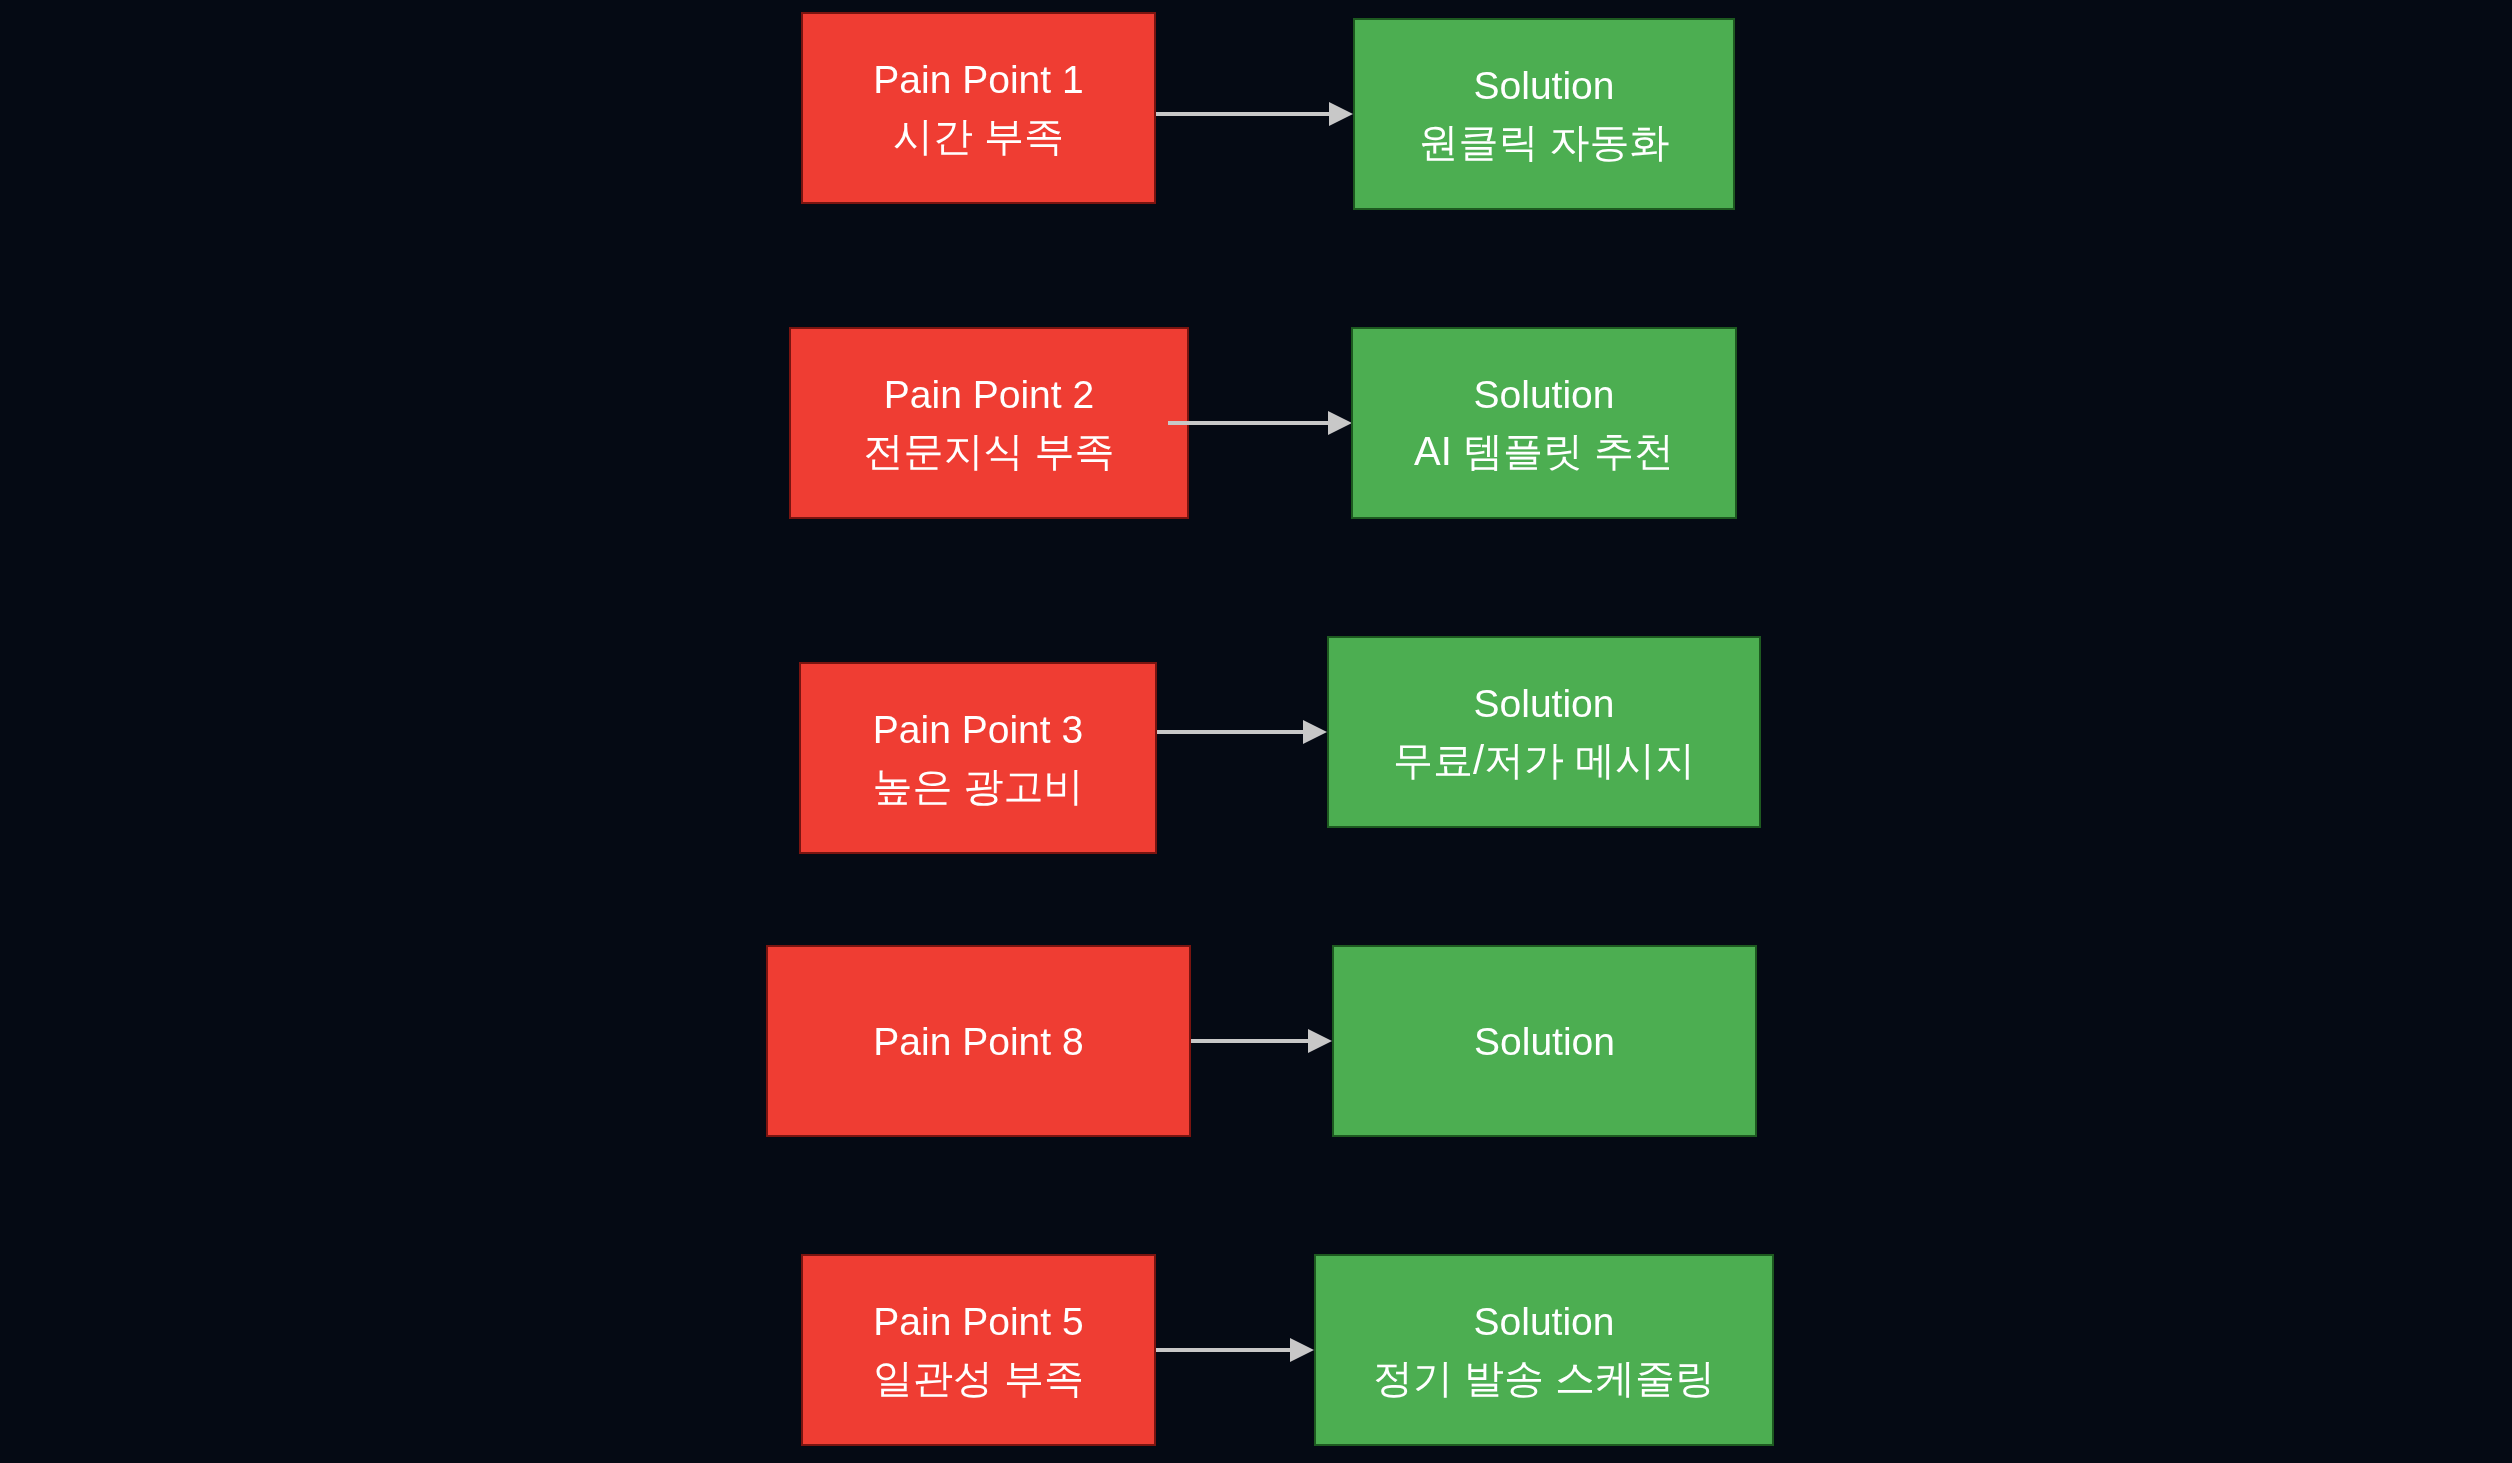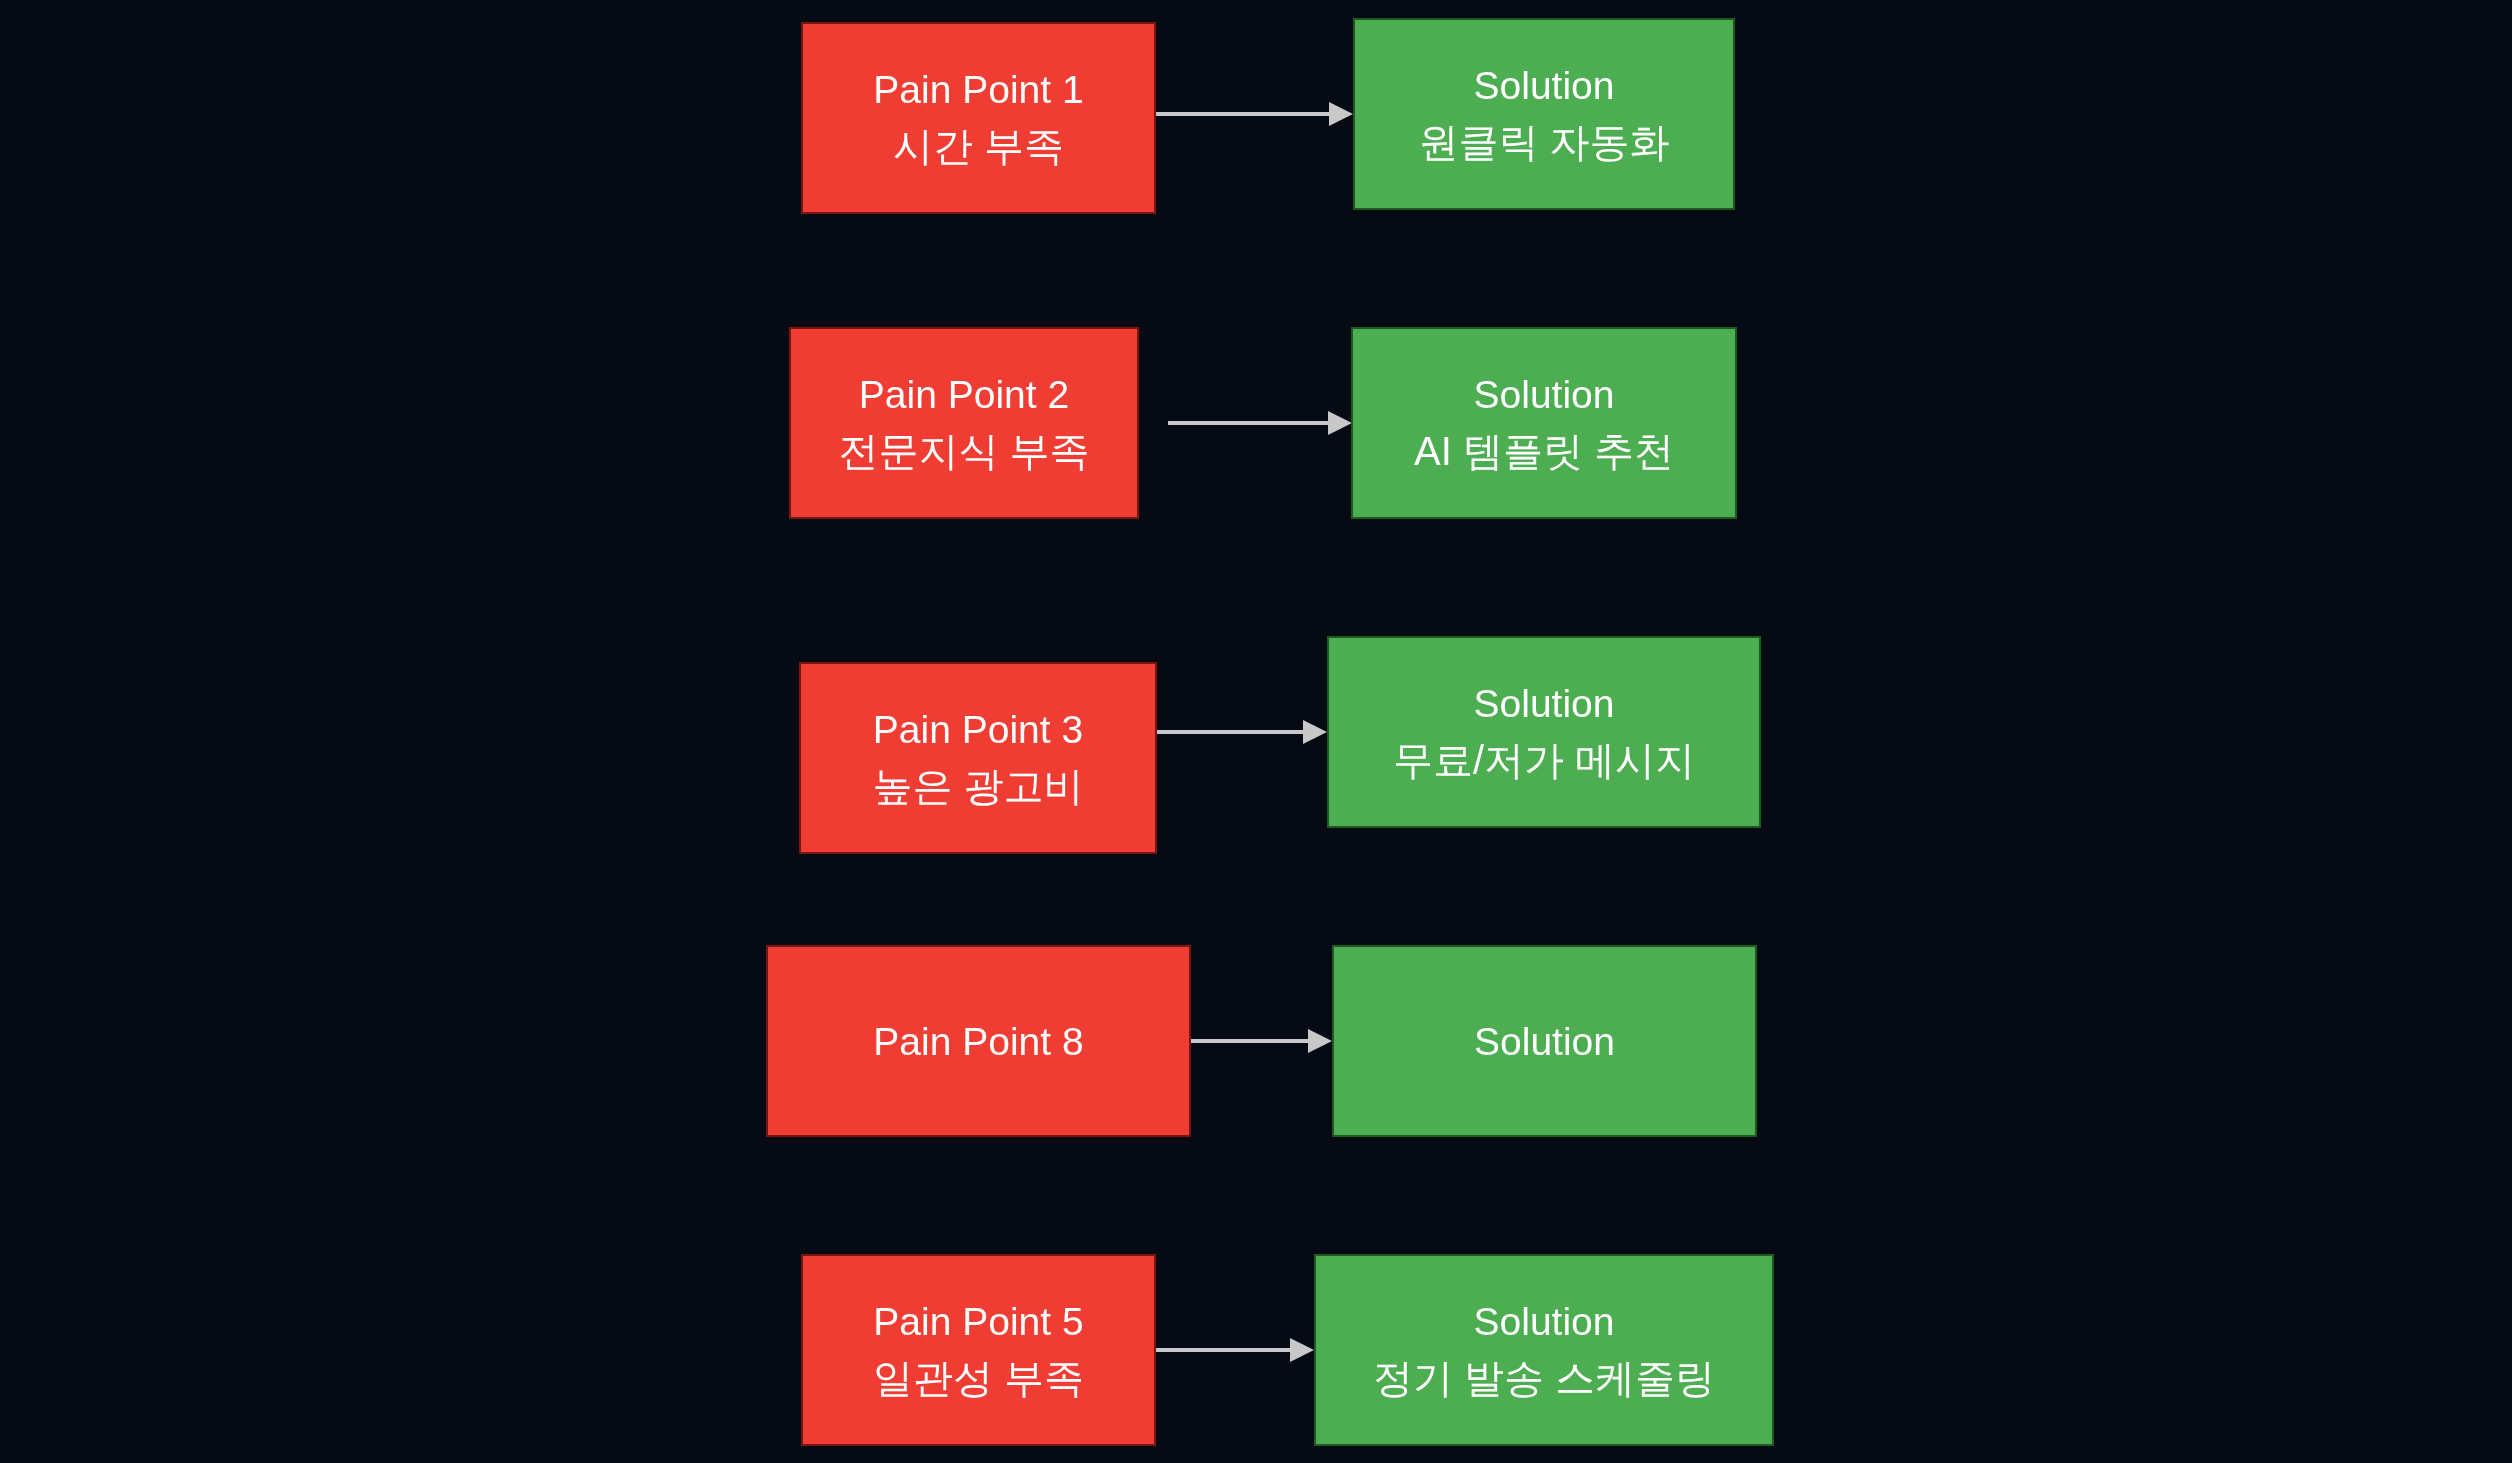--- a/index.html
+++ b/index.html
@@ -64,34 +64,34 @@
     border-top: 12px solid transparent;
     border-bottom: 12px solid transparent;
     border-left: 24px solid #c8c8c8;
   }
 </style>
 </head>
 <body>
 
 <div class="canvas">
 
-  <div class="box pain-box" style="left:801px; top:22px; width:355px;">
+  <div class="box pain-box" style="left:801px; top:12px; width:355px;">
     <div class="title">Pain Point 1</div>
     <div class="desc">시간 부족</div>
   </div>
   <div class="arrow" style="left:1156px; top:102px; width:197px;">
     <div class="shaft" style="width:174px;"></div>
     <div class="head"></div>
   </div>
   <div class="box solution-box" style="left:1353px; top:17.5px; width:382px;">
     <div class="title">Solution</div>
     <div class="desc">원클릭 자동화</div>
   </div>
 
-  <div class="box pain-box" style="left:789px; top:327px; width:350px;">
+  <div class="box pain-box" style="left:789px; top:327px; width:400px;">
     <div class="title">Pain Point 2</div>
     <div class="desc">전문지식 부족</div>
   </div>
   <div class="arrow" style="left:1168px; top:411px; width:184px;">
     <div class="shaft" style="width:162px;"></div>
     <div class="head"></div>
   </div>
   <div class="box solution-box" style="left:1351px; top:327px; width:386px;">
     <div class="title">Solution</div>
     <div class="desc">AI 템플릿 추천</div>

